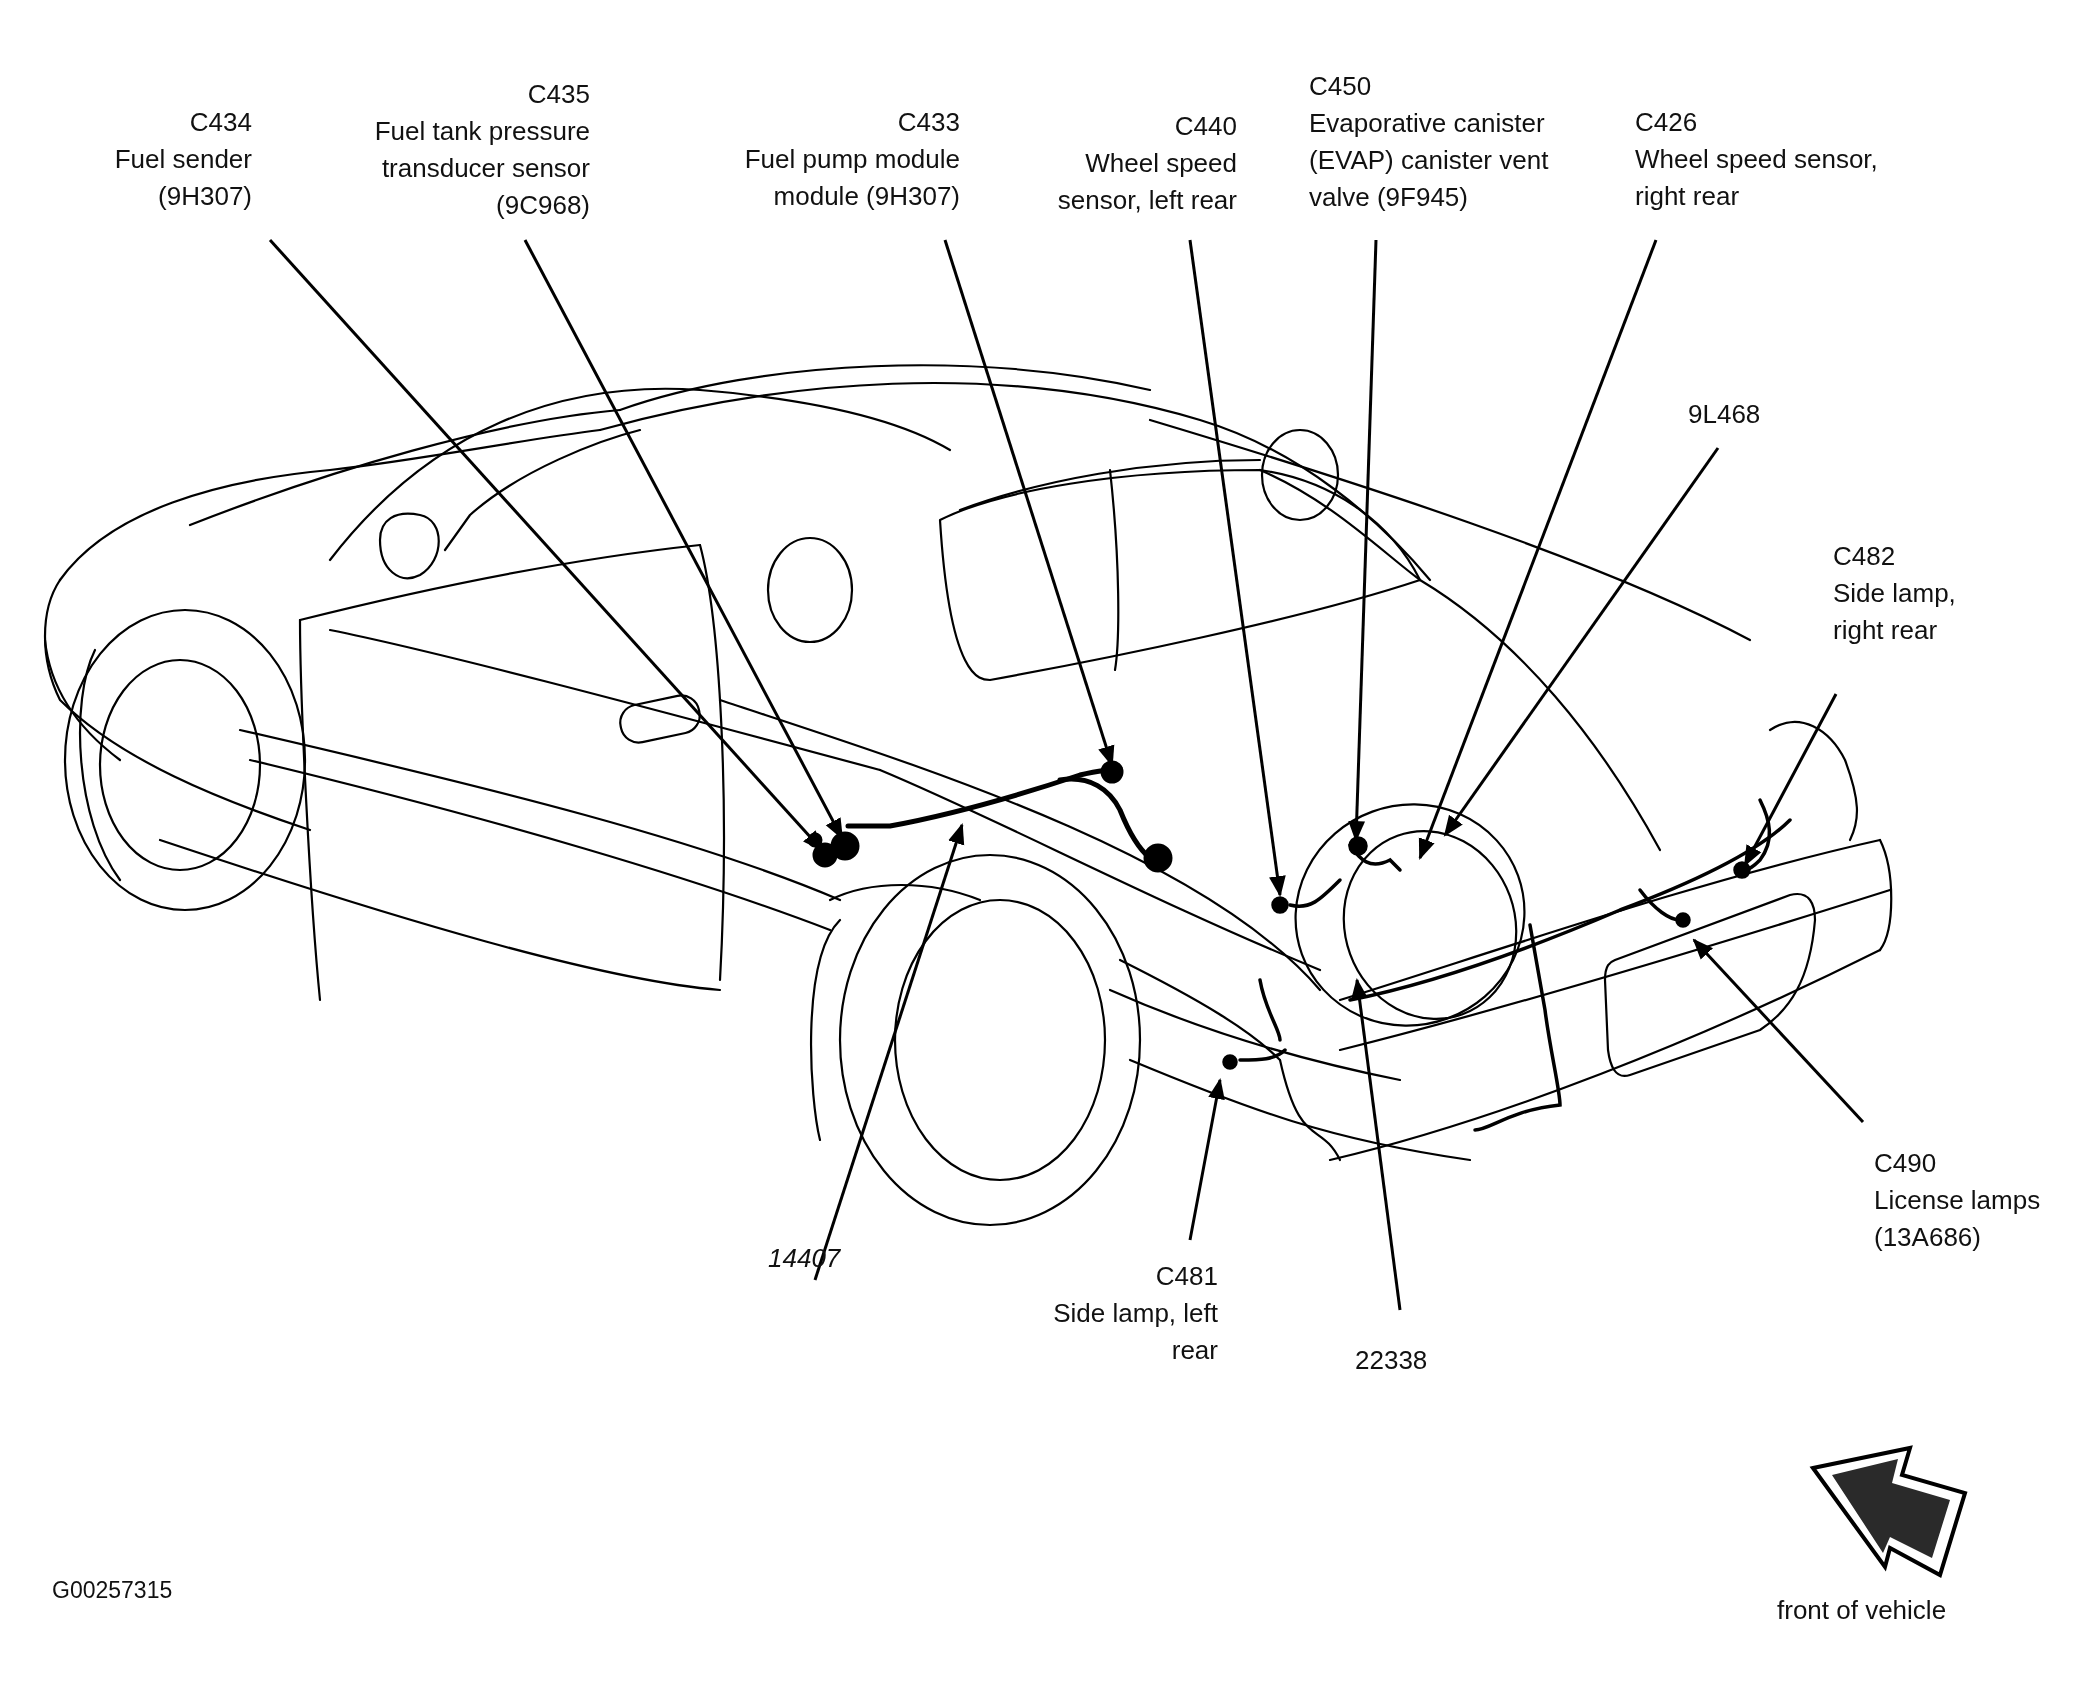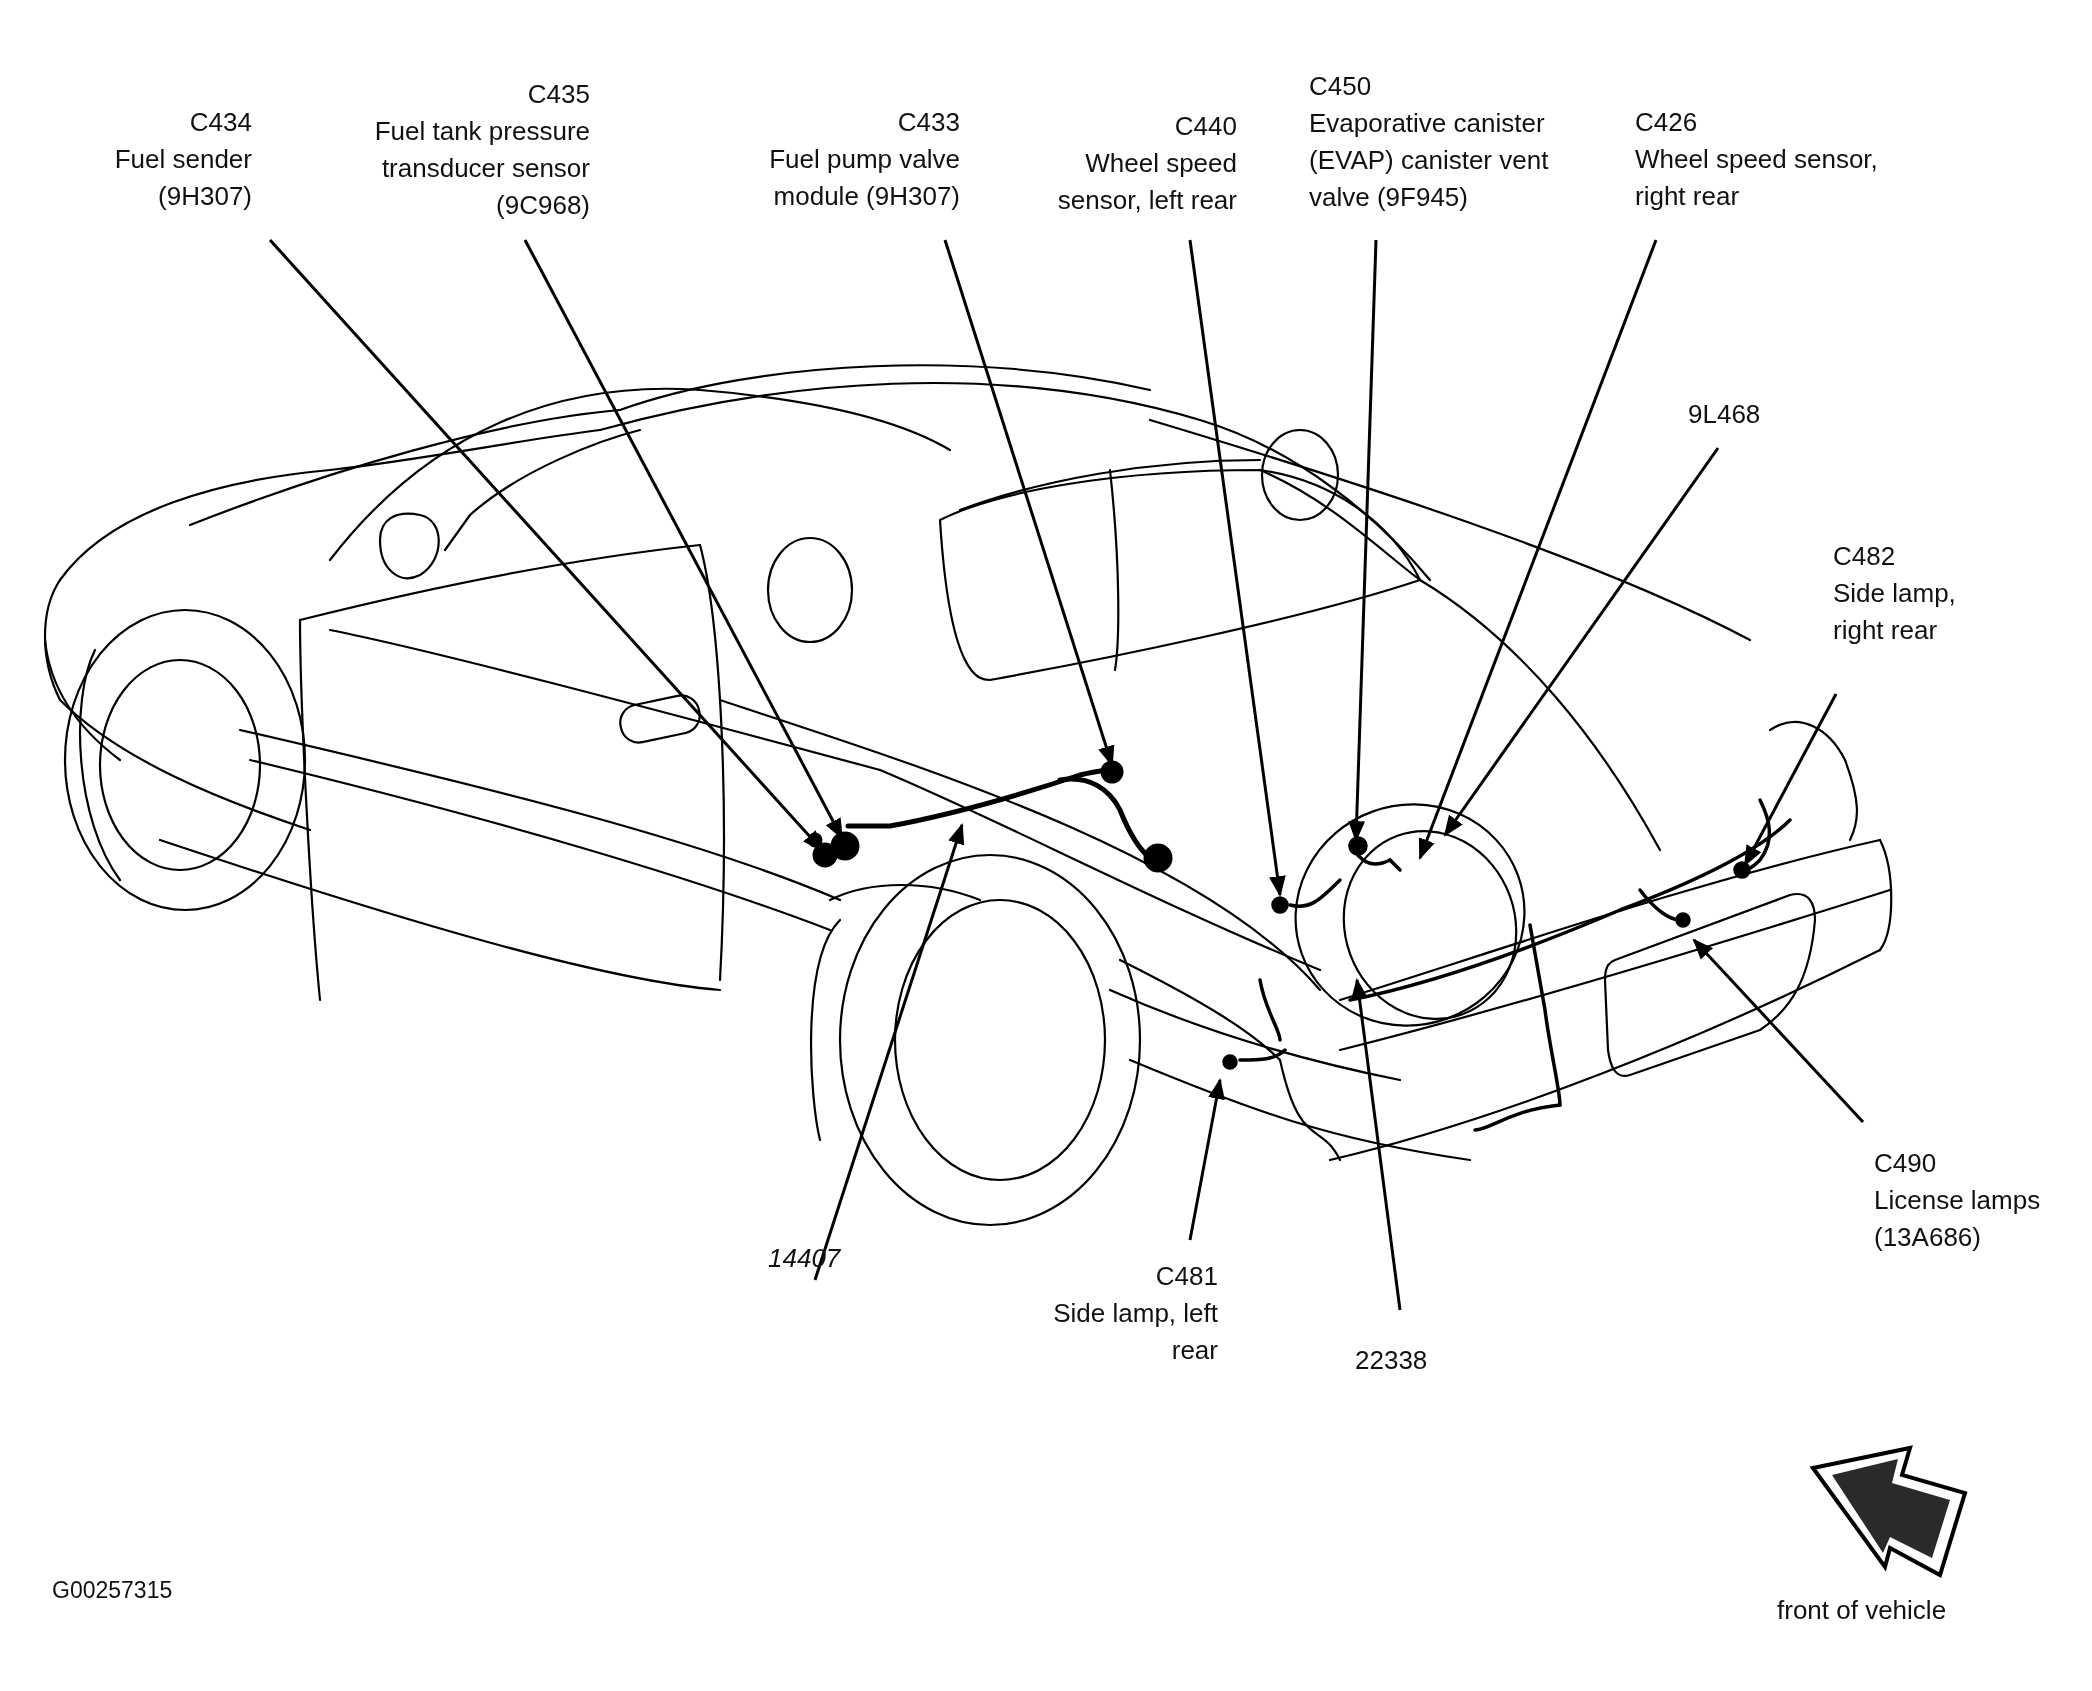--- a/index.html
+++ b/index.html
@@ -143,21 +143,21 @@
 
   <div class="lbl r" style="right:1502px; top:76px;margin-left:8px;">
     <div>C435</div>
     <div>Fuel tank pressure</div>
     <div>transducer sensor</div>
     <div>(9C968)</div>
   </div>
 
   <div class="lbl r" style="right:1132px; top:104px;">
     <div>C433</div>
-    <div>Fuel pump valve</div>
+    <div>Fuel pump module</div>
     <div>module (9H307)</div>
   </div>
 
   <div class="lbl r" style="right:855px; top:108px;">
     <div>C440</div>
     <div>Wheel speed</div>
     <div>sensor, left rear</div>
   </div>
 
   <div class="lbl l" style="left:1309px; top:68px;">

